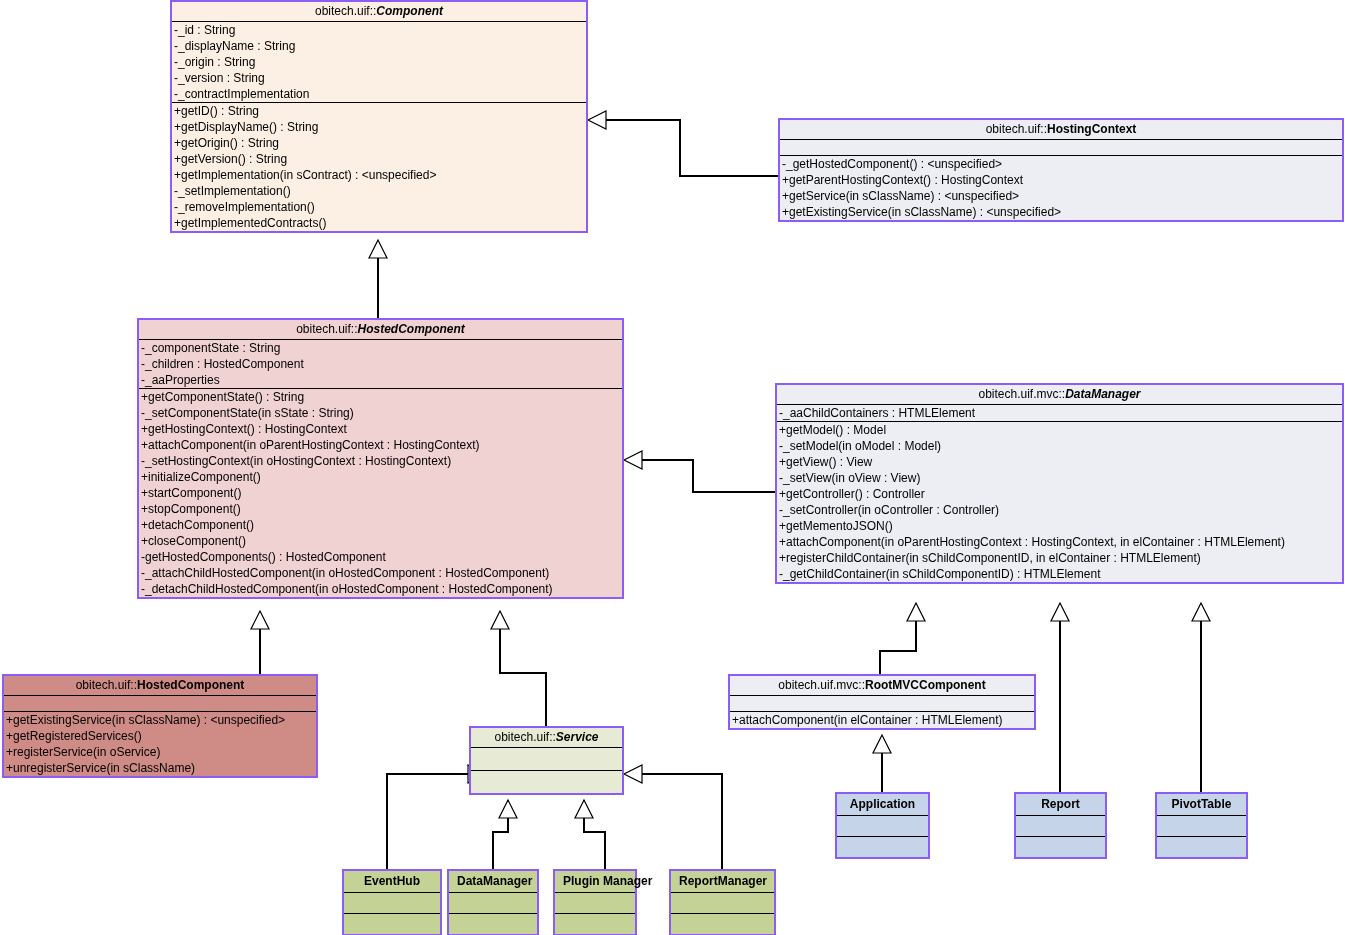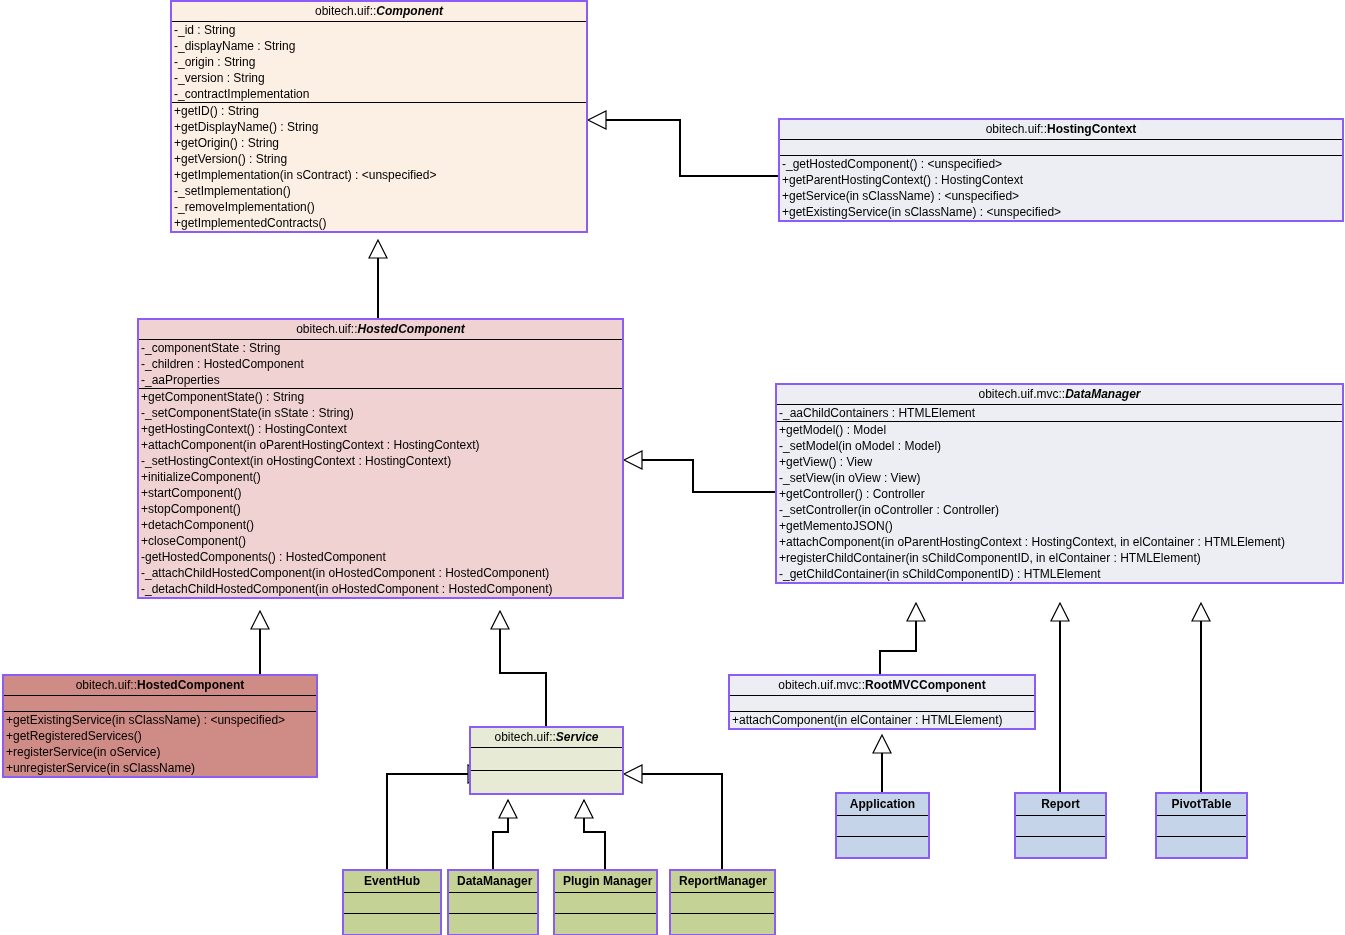--- a/index.html
+++ b/index.html
@@ -272,21 +272,21 @@
   </div>
 
   <div class="uml-class theme-green leaf" style="left:447px; top:869px; width:92px;">
     <div class="uml-header">
       <span class="cls">DataManager</span>
     </div>
     <div class="uml-attrs"></div>
     <div class="uml-ops"></div>
   </div>
 
-  <div class="uml-class theme-green leaf" style="left:553px; top:869px; width:105px;">
+  <div class="uml-class theme-green leaf" style="left:553px; top:869px; width:84px;">
     <div class="uml-header">
       <span class="cls">Plugin Manager</span>
     </div>
     <div class="uml-attrs"></div>
     <div class="uml-ops"></div>
   </div>
 
   <div class="uml-class theme-green leaf" style="left:669px; top:869px; width:107px;">
     <div class="uml-header">
       <span class="cls">ReportManager</span>

